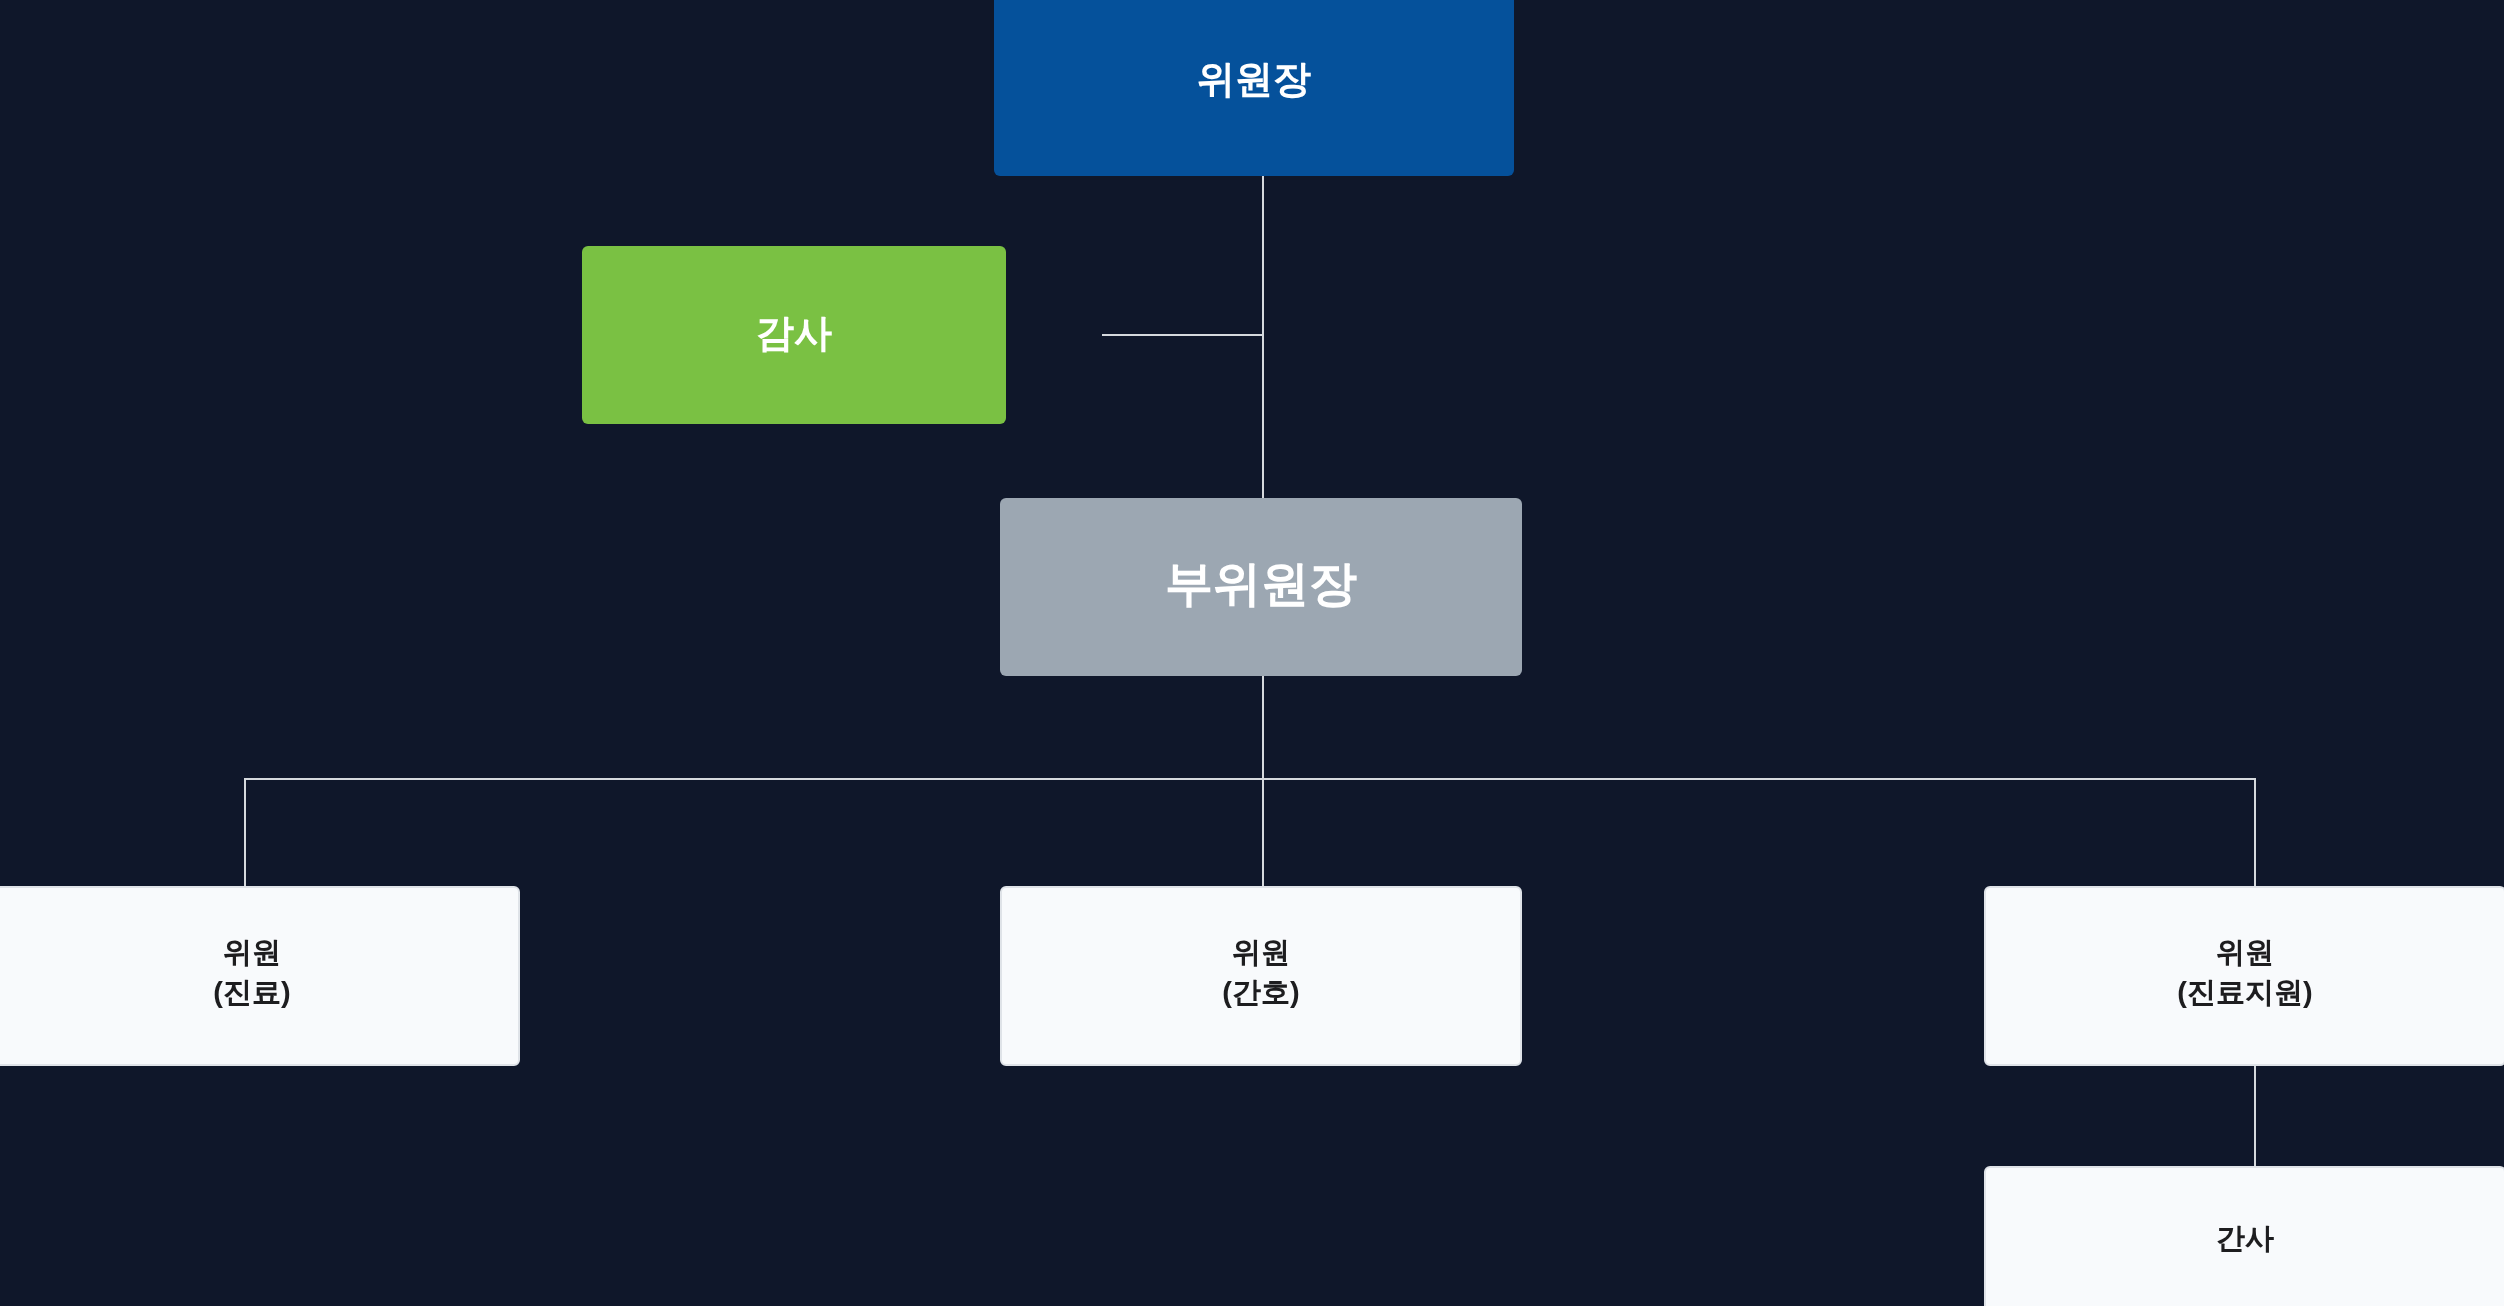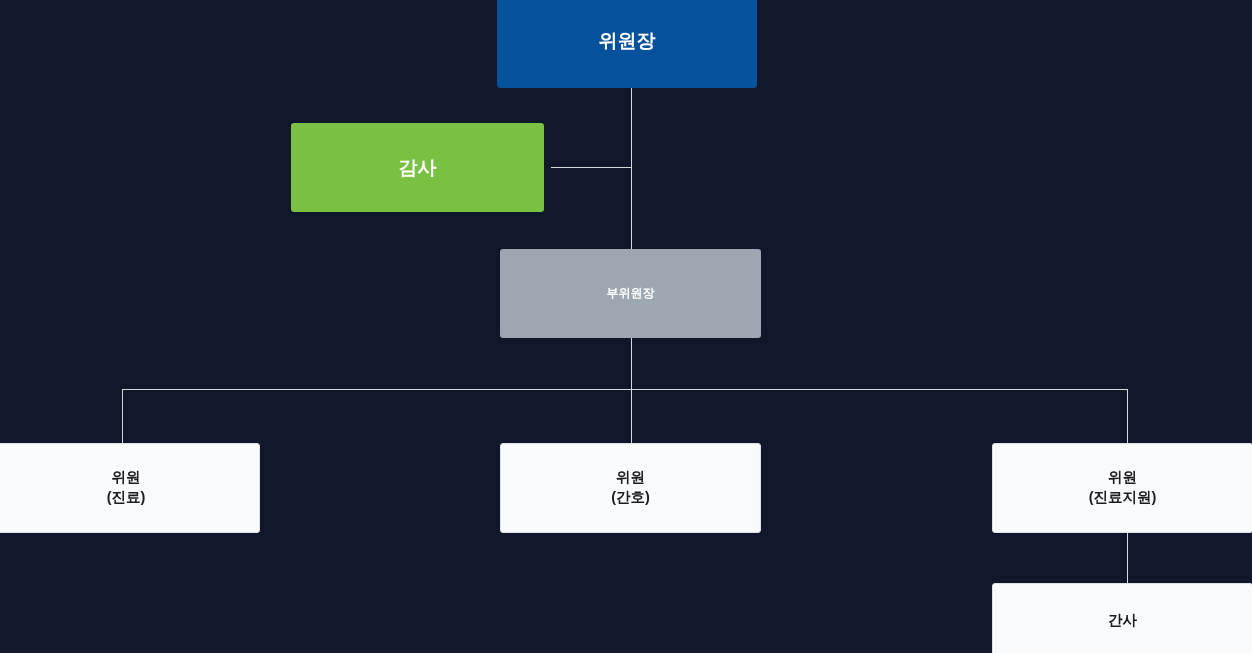--- a/index.html
+++ b/index.html
@@ -51,21 +51,21 @@
   }
   .node.audit {
     background: #7ac143;
     color: #ffffff;
     font-size: 19px;
     font-weight: bold;
   }
   .node.vice {
     background: #9ca7b2;
     color: #ffffff;
-    font-size: 12px;
+    font-size: 24px;
     font-weight: bold;
   }
   .node.member {
     background: #f8fafc;
     border: 1px solid #dfe3e8;
     color: #1d1d1f;
     font-size: 14.5px;
     font-weight: bold;
   }
   .node.secretary {
@@ -92,21 +92,21 @@
   <div class="line v" style="left:122px; top:389px; height:55px;"></div>
   <div class="line v" style="left:631px; top:389px; height:55px;"></div>
   <div class="line v" style="left:1127px; top:389px; height:55px;"></div>
 
   <div class="line v" style="left:1127px; top:533px; height:51px;"></div>
 
   <div class="node chair" style="left:497px; top:-6px; width:260px; height:94px;">
     <span class="node-label">위원장</span>
   </div>
 
-  <div class="node audit" style="left:291px; top:123px; width:253px; height:89px;">
+  <div class="node audit" style="left:291px; top:123px; width:212px; height:89px;">
     <span class="node-label">감사</span>
   </div>
 
   <div class="node vice" style="left:500px; top:249px; width:261px; height:89px;">
     <span class="node-label">부위원장</span>
   </div>
 
   <div class="node member" style="left:-8px; top:443px; width:268px; height:90px;">
     <span class="node-label">위원
 (진료)</span>

